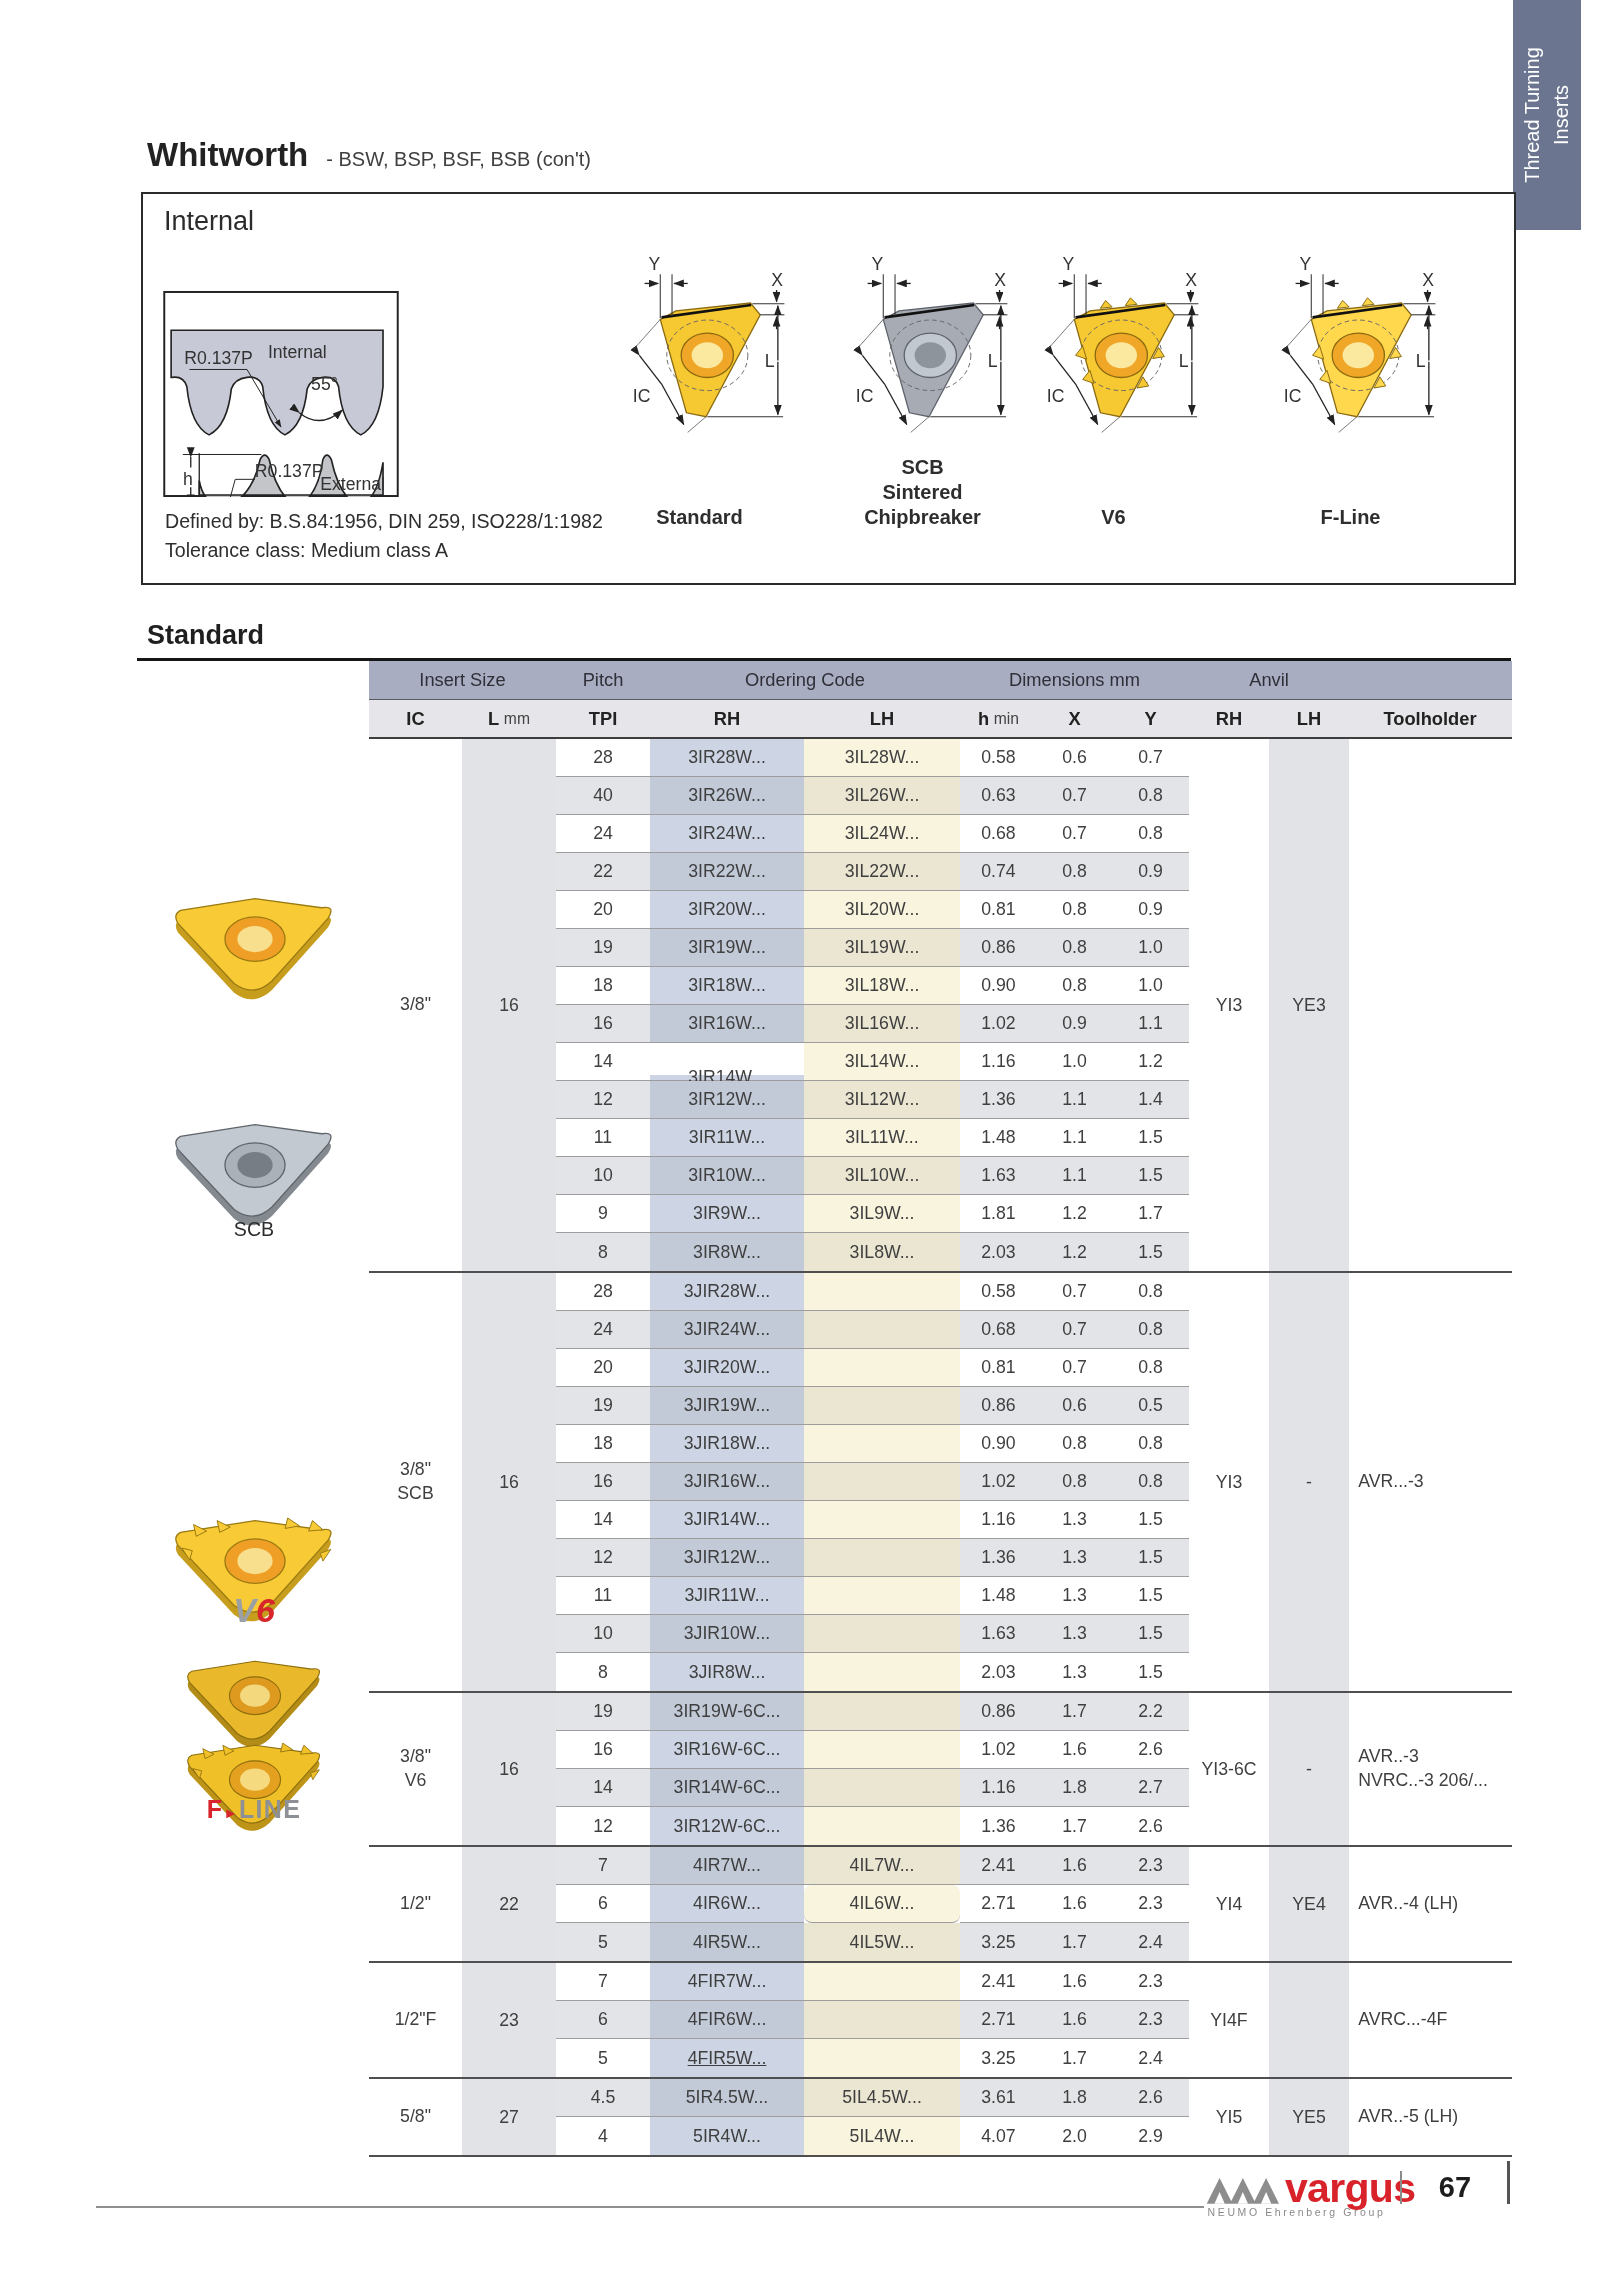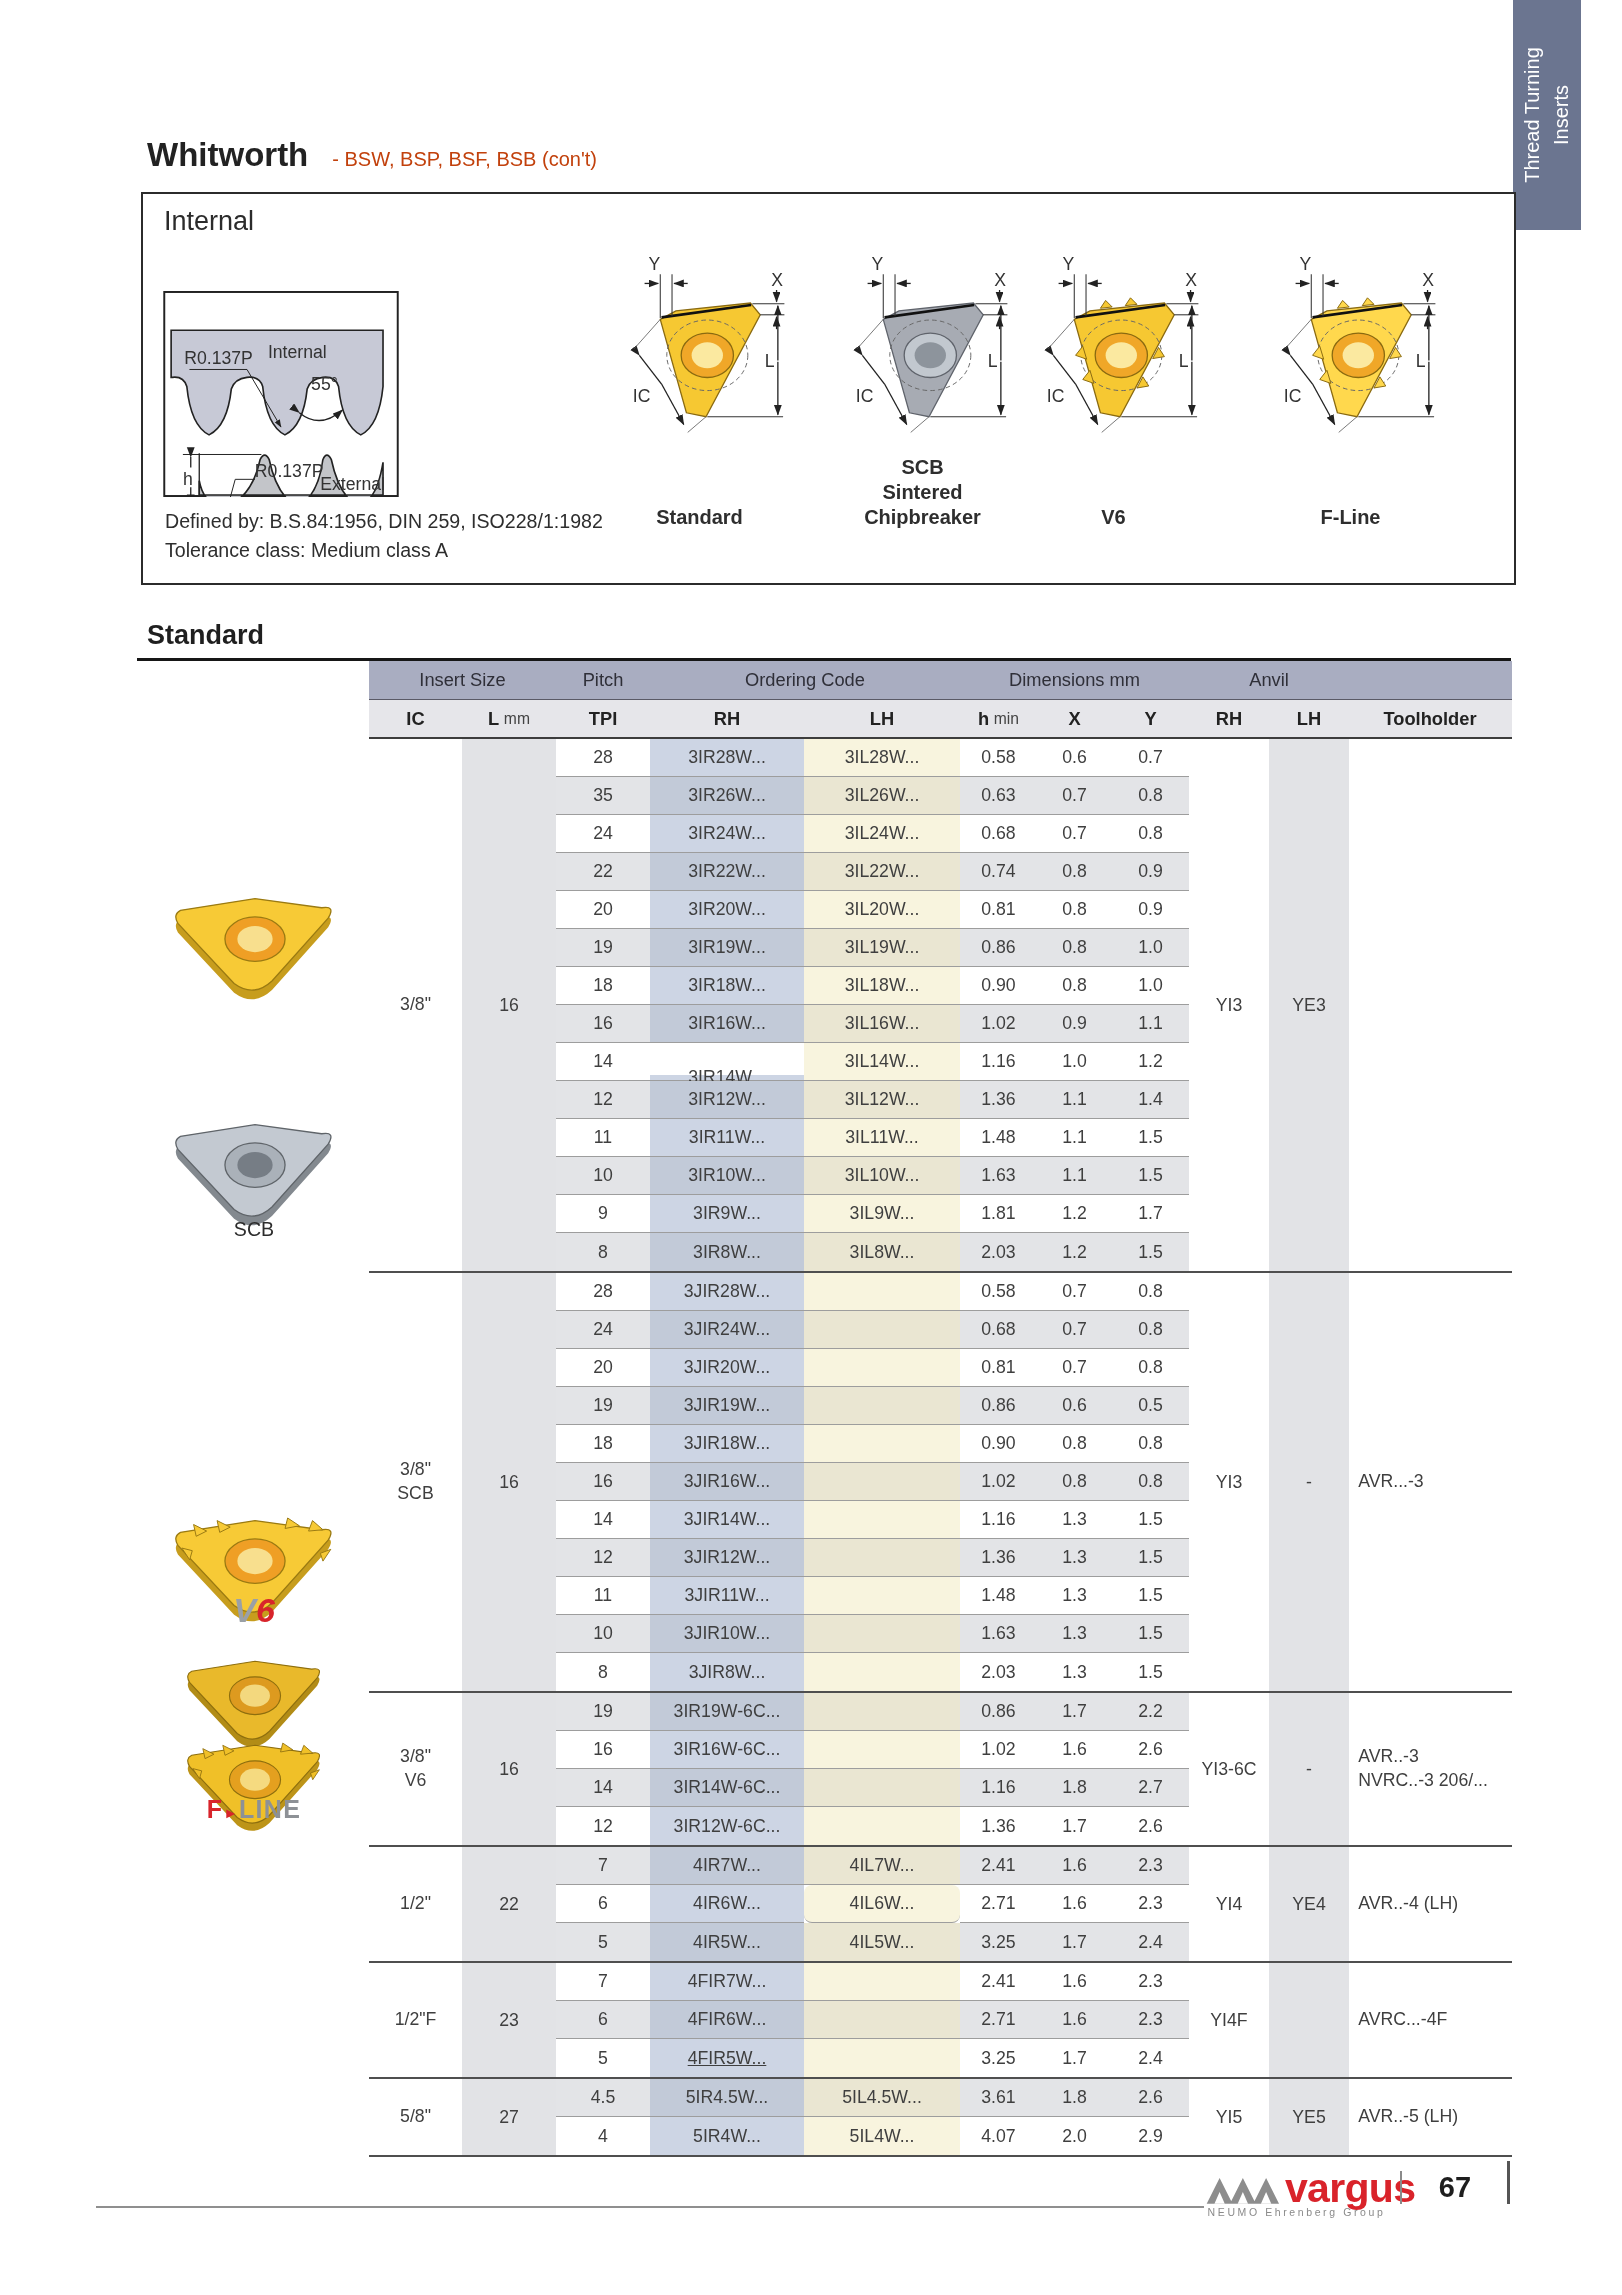--- a/index.html
+++ b/index.html
@@ -6,21 +6,21 @@
   #page{position:relative;width:1623px;height:2295px;background:#ffffff;overflow:hidden;
         font-family:"Liberation Sans", sans-serif;color:#333;}
   
   .tab{position:absolute;left:1513px;top:0;width:68px;height:230px;background:#6b7590;}
   .tab-inner{position:absolute;left:-81px;top:81px;width:230px;height:68px;
              transform:rotate(-90deg);display:flex;flex-direction:column;justify-content:center;
              text-align:center;color:#fff;font-size:20px;line-height:29px;}
   
   .title{position:absolute;left:147px;top:136px;white-space:nowrap;}
   .title .main{font-size:33px;font-weight:bold;color:#222;}
-  .title .sub{font-size:20px;color:#c2410c;margin-left:24px;}
+  .title .sub{font-size:20px;color:#404040;margin-left:18px;}
   
   .ibox{position:absolute;left:141px;top:192px;width:1371px;height:389px;border:2px solid #2b2b2b;background:#fff;}
   .ibox-h{position:absolute;left:21px;top:11.8px;font-size:27px;color:#2b2b2b;}
   .defined{position:absolute;left:22px;top:313px;font-size:19.6px;color:#2e2e2e;line-height:29px;}
   .profile{position:absolute;left:19.6px;top:97px;}
   .cap{position:absolute;width:209px;height:76px;top:260px;display:flex;flex-direction:column;
        justify-content:flex-end;text-align:center;font-size:20px;line-height:25px;color:#2e2e2e;font-weight:bold;}
   .diag{position:absolute;top:62px;width:196px;height:196px;}
   .dimtxt{font-size:27px;fill:#333;font-family:"Liberation Sans",sans-serif;}
   
@@ -255,21 +255,21 @@
           <div class="c icell" style="grid-area: 1 / 1 / span 14;">
             <div>3/8"</div>
           </div>
           <div class="c lcol" style="grid-area: 1 / 2 / span 14;">16</div>
           <div class="c tpi rln" style="grid-area: 1 / 3;">28</div>
           <div class="c rh rln" style="grid-area: 1 / 4;">3IR28W...</div>
           <div class="c lh rln" style="grid-area: 1 / 5;">3IL28W...</div>
           <div class="c hm rln" style="grid-area: 1 / 6;">0.58</div>
           <div class="c x rln" style="grid-area: 1 / 7;">0.6</div>
           <div class="c y rln" style="grid-area: 1 / 8;">0.7</div>
-          <div class="c tpi alt rln" style="grid-area: 2 / 3;">35</div>
+          <div class="c tpi alt rln" style="grid-area: 2 / 3;">40</div>
           <div class="c rh alt rln" style="grid-area: 2 / 4;">3IR26W...</div>
           <div class="c lh alt rln" style="grid-area: 2 / 5;">3IL26W...</div>
           <div class="c hm alt rln" style="grid-area: 2 / 6;">0.63</div>
           <div class="c x alt rln" style="grid-area: 2 / 7;">0.7</div>
           <div class="c y alt rln" style="grid-area: 2 / 8;">0.8</div>
           <div class="c tpi rln" style="grid-area: 3 / 3;">24</div>
           <div class="c rh rln" style="grid-area: 3 / 4;">3IR24W...</div>
           <div class="c lh rln" style="grid-area: 3 / 5;">3IL24W...</div>
           <div class="c hm rln" style="grid-area: 3 / 6;">0.68</div>
           <div class="c x rln" style="grid-area: 3 / 7;">0.7</div>

